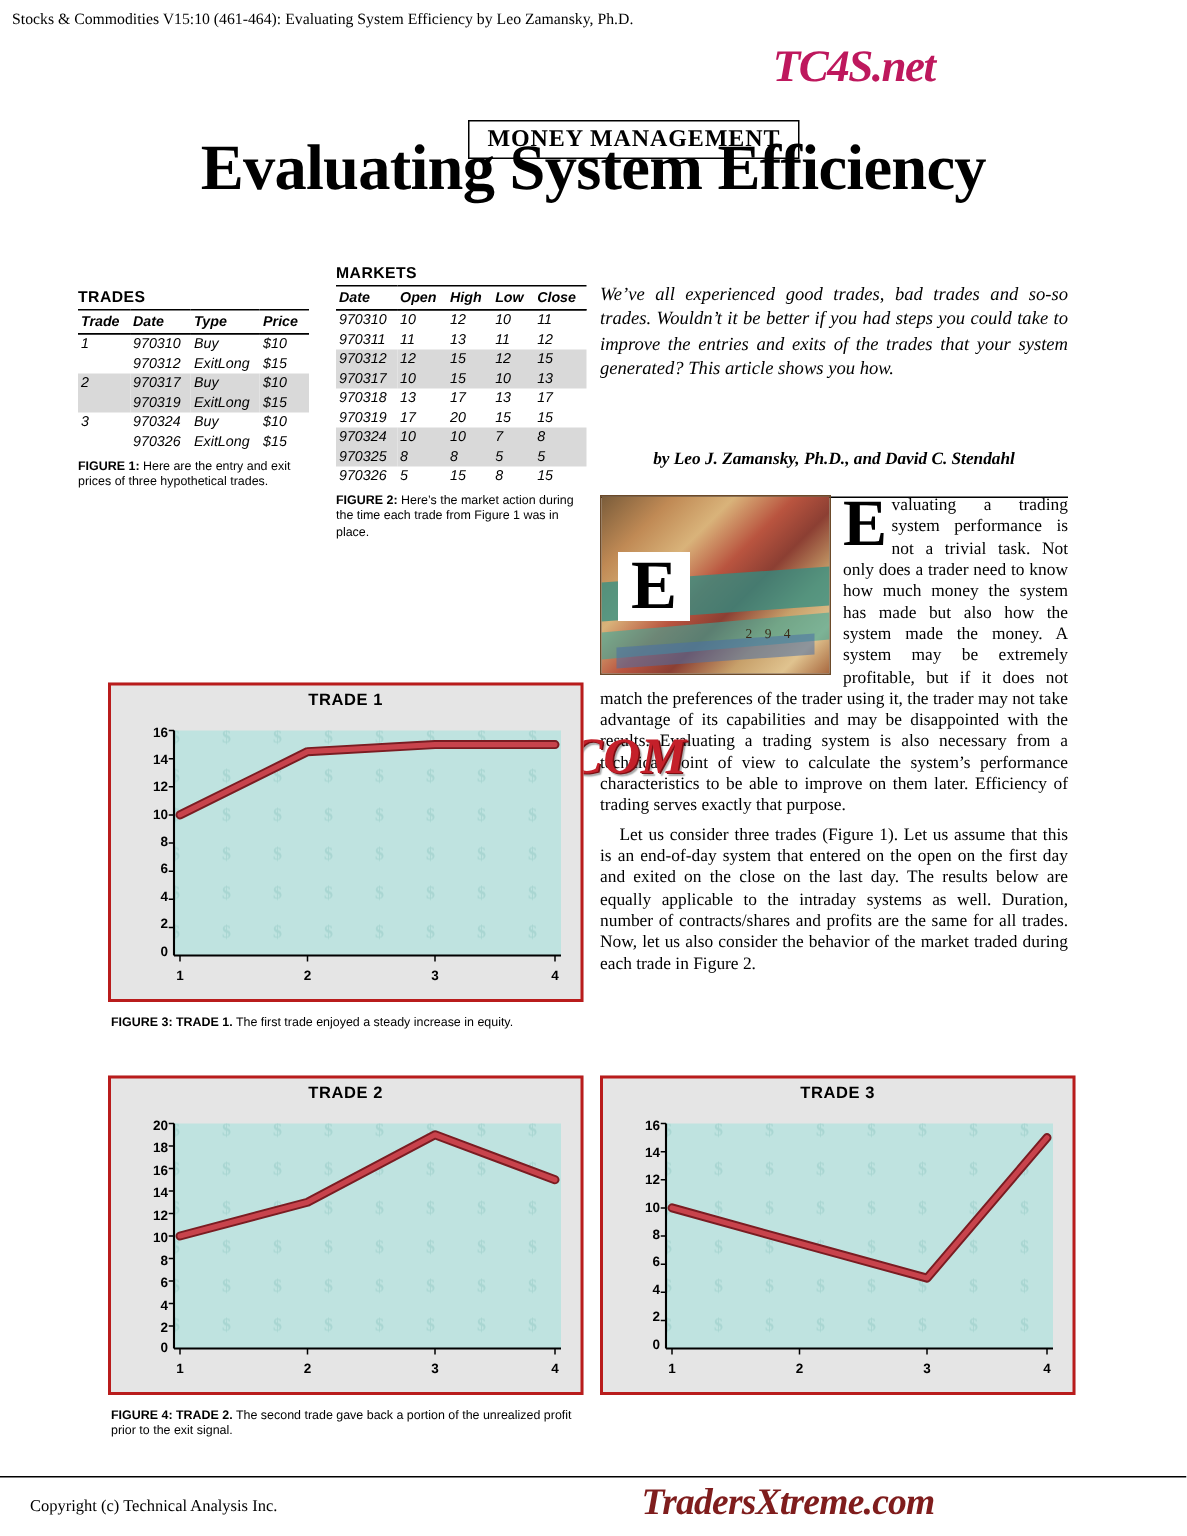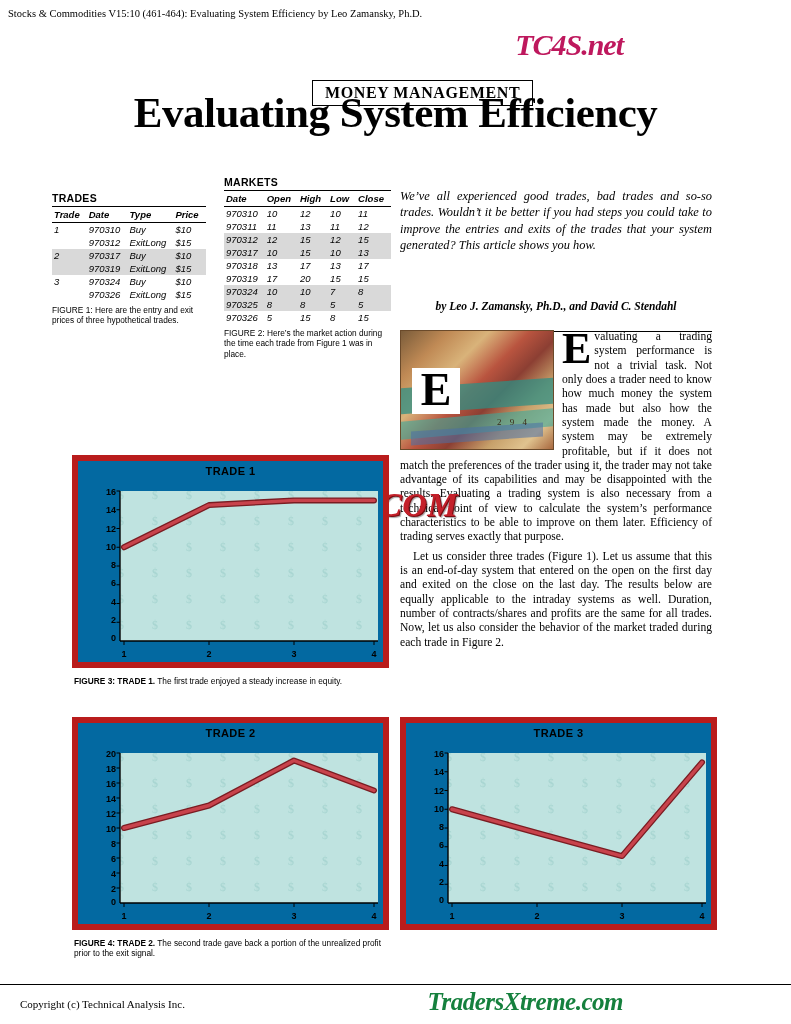--- a/index.html
+++ b/index.html
@@ -59,21 +59,21 @@
   table.data td {
     padding:1px 7px 1px 2px; white-space:nowrap;
   }
   table.data tr.shade td { background:#d9d9d9; }
 
   .caption {
     font-family:"Liberation Sans", sans-serif;
     font-size:8.3px; line-height:1.25;
     margin-top:4px;
   }
-  .caption b { font-weight:normal; }
+  .caption b { font-weight:bold; }
 
   
   .intro {
     position:absolute; left:400px; top:188px; width:312px;
     font-family:"Liberation Serif", serif;
     font-style:italic; font-size:12.4px; line-height:1.32;
     text-align:justify;
   }
   .byline {
     position:absolute; left:400px; top:300px; width:312px;
@@ -108,22 +108,22 @@
     text-align:justify;
   }
   .body-col p { margin:0; }
   .body-col p.indent { text-indent:13px; }
   .float-art { float:left; width:156px; height:122px; shape-outside:margin-box; margin:2px 6px 2px 0; }
   .para-gap { height:5px; }
 
   
   .chart {
     position:absolute;
-    background:#0369a1;
-    border:6px solid #b91c1c;
+    background:#e5e5e5;
+    border:2px solid #b91c1c;
     box-sizing:border-box;
   }
   .chart .ct {
     text-align:center;
     font-family:"Liberation Sans", sans-serif;
     font-weight:bold; font-size:11px;
     padding-top:4px; letter-spacing:0.4px;
     color:#000;
   }
   .fig-cap {
@@ -143,21 +143,21 @@
     white-space:nowrap;
   }
   .copyright {
     position:absolute; left:0; top:998px; width:791px;
     font-family:"Liberation Serif", serif; font-size:11px;padding-left:20px;
   }
   .txm {
     position:absolute; right:10px; top:988px;
     font-family:"Liberation Serif", serif;
     font-size:25px; font-weight:bold; font-style:italic;
-    color:#15803d; letter-spacing:-0.5px;
+    color:#7f1d1d; letter-spacing:-0.5px;
   }
   .hr-bottom { position:absolute; left:0; top:984px; width:791px; height:1px; background:#000; }
 </style>
 </head>
 <body>
 
 <div class="page">
 
   <div class="hdr-line">Stocks &amp; Commodities V15:10 (461-464): Evaluating System Efficiency by Leo Zamansky, Ph.D.</div>
   <div class="tc4s">TC4S.net</div>

